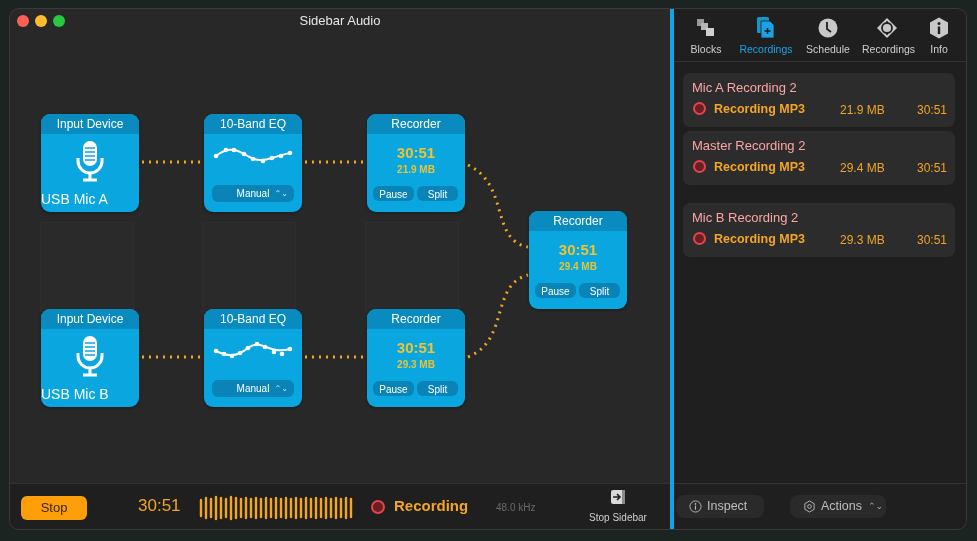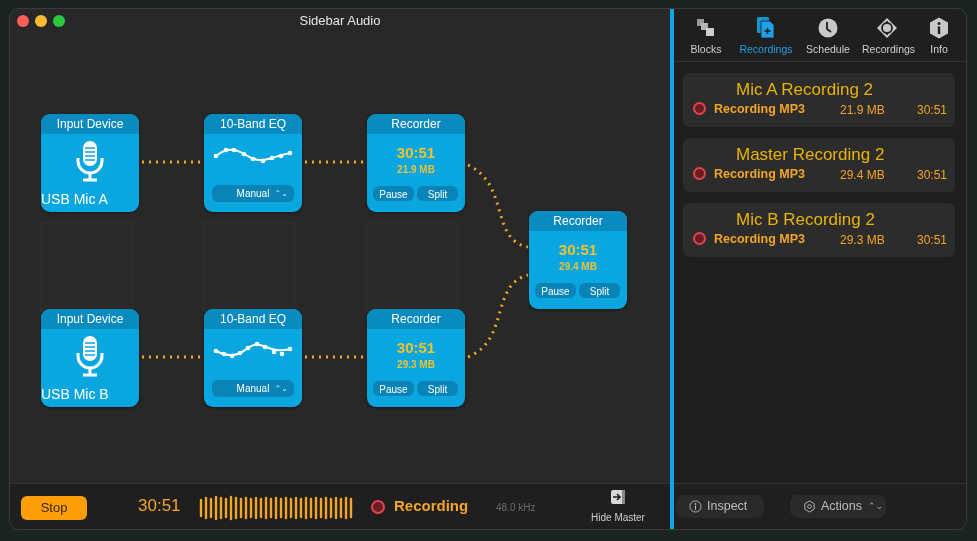--- a/index.html
+++ b/index.html
@@ -108,21 +108,21 @@
       border-bottom: 1px solid #333;
     }
     .tab { position: absolute; top: 8px; text-align: center; }
     .tab .ti { height: 22px; display: flex; justify-content: center; align-items: center; }
     .tab .tl { font-size: 10.5px; color: #cfcfcf; margin-top: 4px; }
     .tab.active .tl { color: #1ea0e6; }
     .card {
       position: absolute; left: 9px; width: 272px; height: 54px;
       background: #2c2c2c; border-radius: 7px;
     }
-    .card .cn { position: absolute; left: 9px; top: 7px; color: #eab308; font-size: 17px; margin-left: 44px; }
+    .card .cn { position: absolute; left: 9px; top: 7px; color: #fca5a5; font-size: 13px; }
     .card .rec-dot { left: 10px; top: 29px; width: 13px; height: 13px; }
     .card .cs { position: absolute; left: 31px; top: 29px; color: #f3a526; font-size: 12.5px; font-weight: bold; }
     .card .cz { position: absolute; left: 157px; top: 30px; color: #f3a526; font-size: 12px; }
     .card .ct { position: absolute; right: 8px; top: 30px; color: #f3a526; font-size: 12px; }
     .sb-bottom {
       position: absolute; left: 0; top: 474px; width: 298px; height: 48px;
       border-top: 1px solid #333;
     }
     .pill {
       position: absolute; top: 11px; height: 23px; border-radius: 8px;
@@ -306,21 +306,21 @@
     </svg>
     <div class="rec-dot bb-dot"></div>
     <div class="bb-rec">Recording</div>
     <div class="bb-khz">48.0 kHz</div>
     <div class="hide-sb">
       <svg class="icon" width="14" height="14" viewBox="0 0 14 14">
         <rect x="0" y="0" width="14" height="14" rx="2" fill="#d9d9d9"></rect>
         <rect x="11" y="0" width="3" height="14" fill="#8a8a8a"></rect>
         <path d="M2 7 H9 M6 4 L9 7 L6 10" stroke="#1f1f1f" stroke-width="1.6" fill="none"></path>
       </svg>
-      <div class="lbl">Hide Master</div>
+      <div class="lbl">Stop Sidebar</div>
     </div>
   </div>
 
   <div class="sidebar">
     <div class="tabs">
       <div class="tab" style="left:10px;width:44px;">
         <div class="ti">
           <svg width="20" height="20" viewBox="0 0 20 20">
             <rect x="1" y="1" width="7" height="7" fill="#9a9a9a"></rect>
               <rect x="5" y="5" width="7" height="7" fill="#b5b5b5"></rect>
@@ -370,21 +370,21 @@
       </div>
     </div>
 
     <div class="card" style="top:64px;">
       <div class="cn">Mic A Recording 2</div>
       <div class="rec-dot"></div>
       <div class="cs">Recording MP3</div>
       <div class="cz">21.9 MB</div>
       <div class="ct">30:51</div>
     </div>
-    <div class="card" style="top:129px;">
+    <div class="card" style="top:122px;">
       <div class="cn">Master Recording 2</div>
       <div class="rec-dot"></div>
       <div class="cs">Recording MP3</div>
       <div class="cz">29.4 MB</div>
       <div class="ct">30:51</div>
     </div>
     <div class="card" style="top:194px;">
       <div class="cn">Mic B Recording 2</div>
       <div class="rec-dot"></div>
       <div class="cs">Recording MP3</div>

